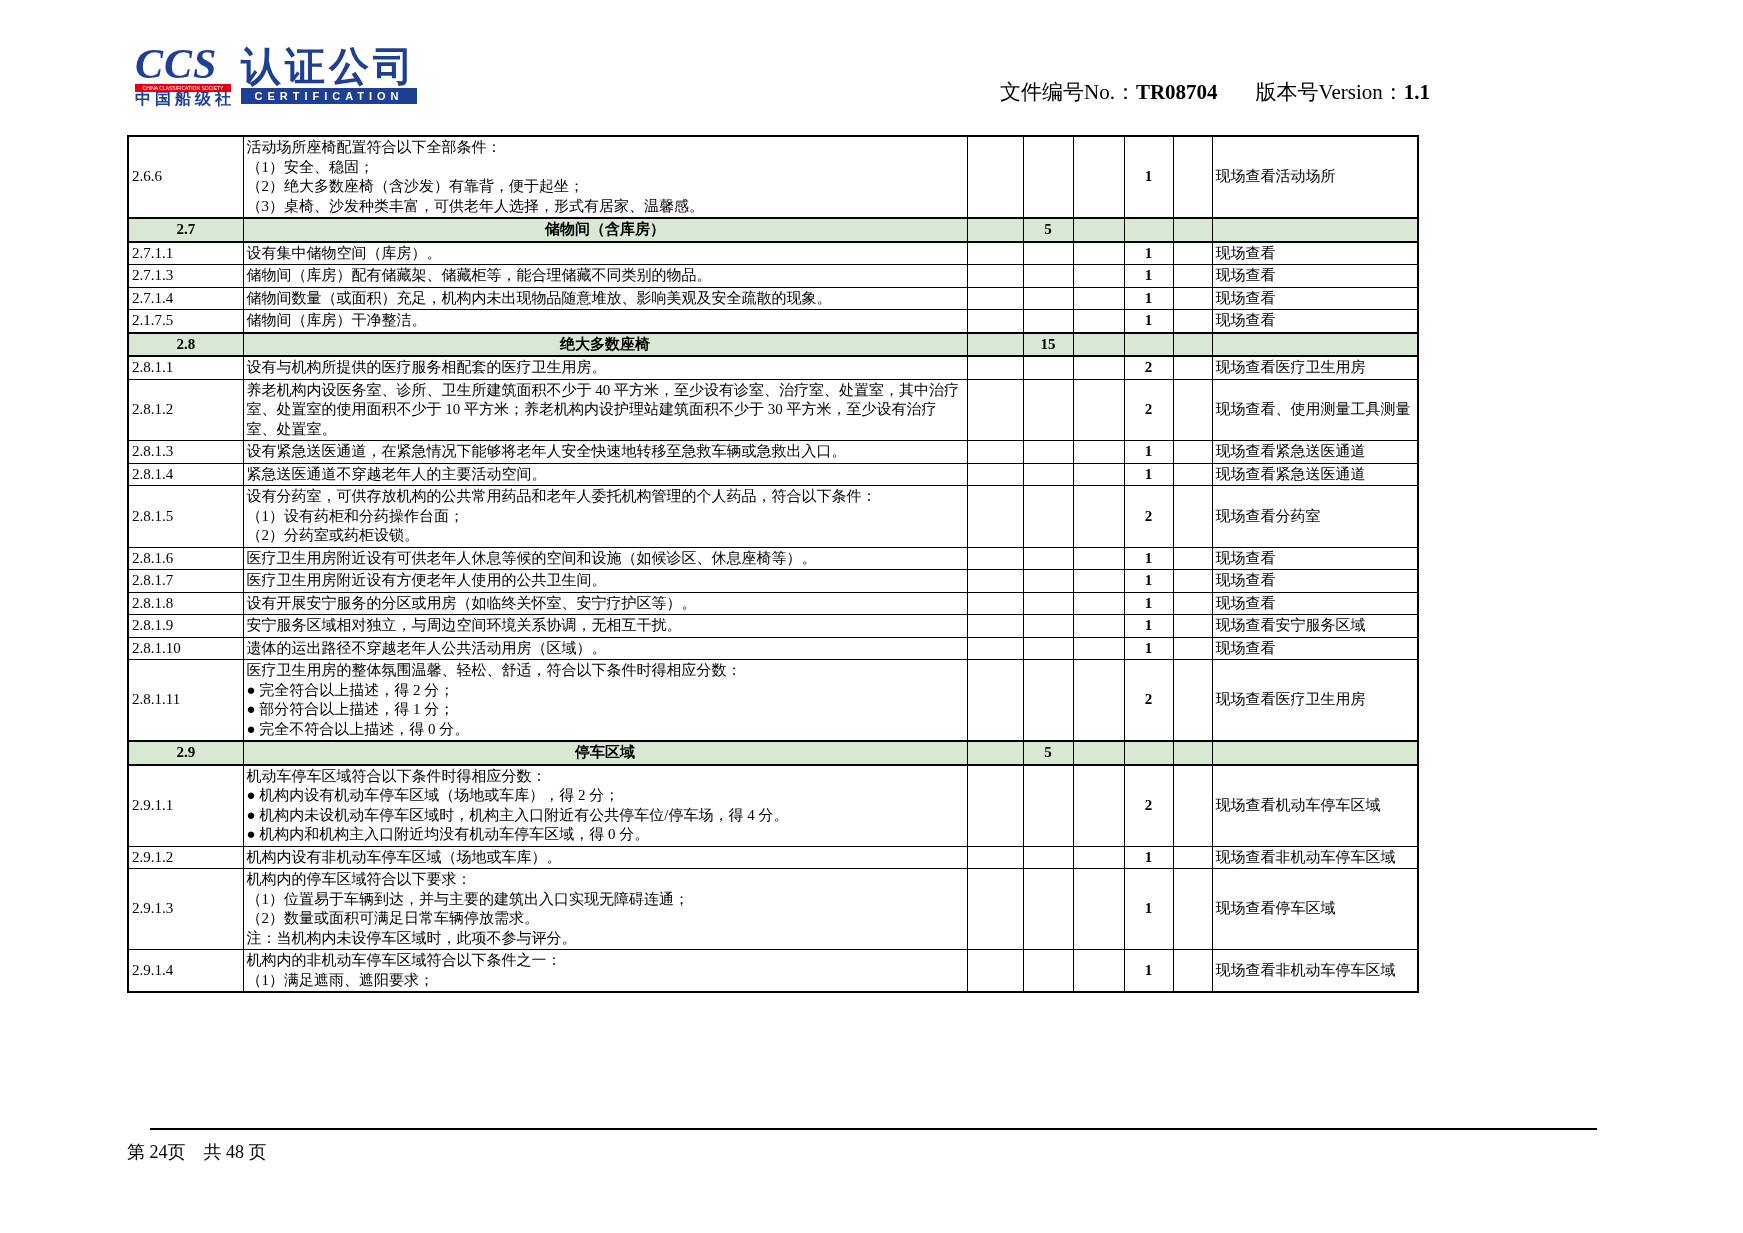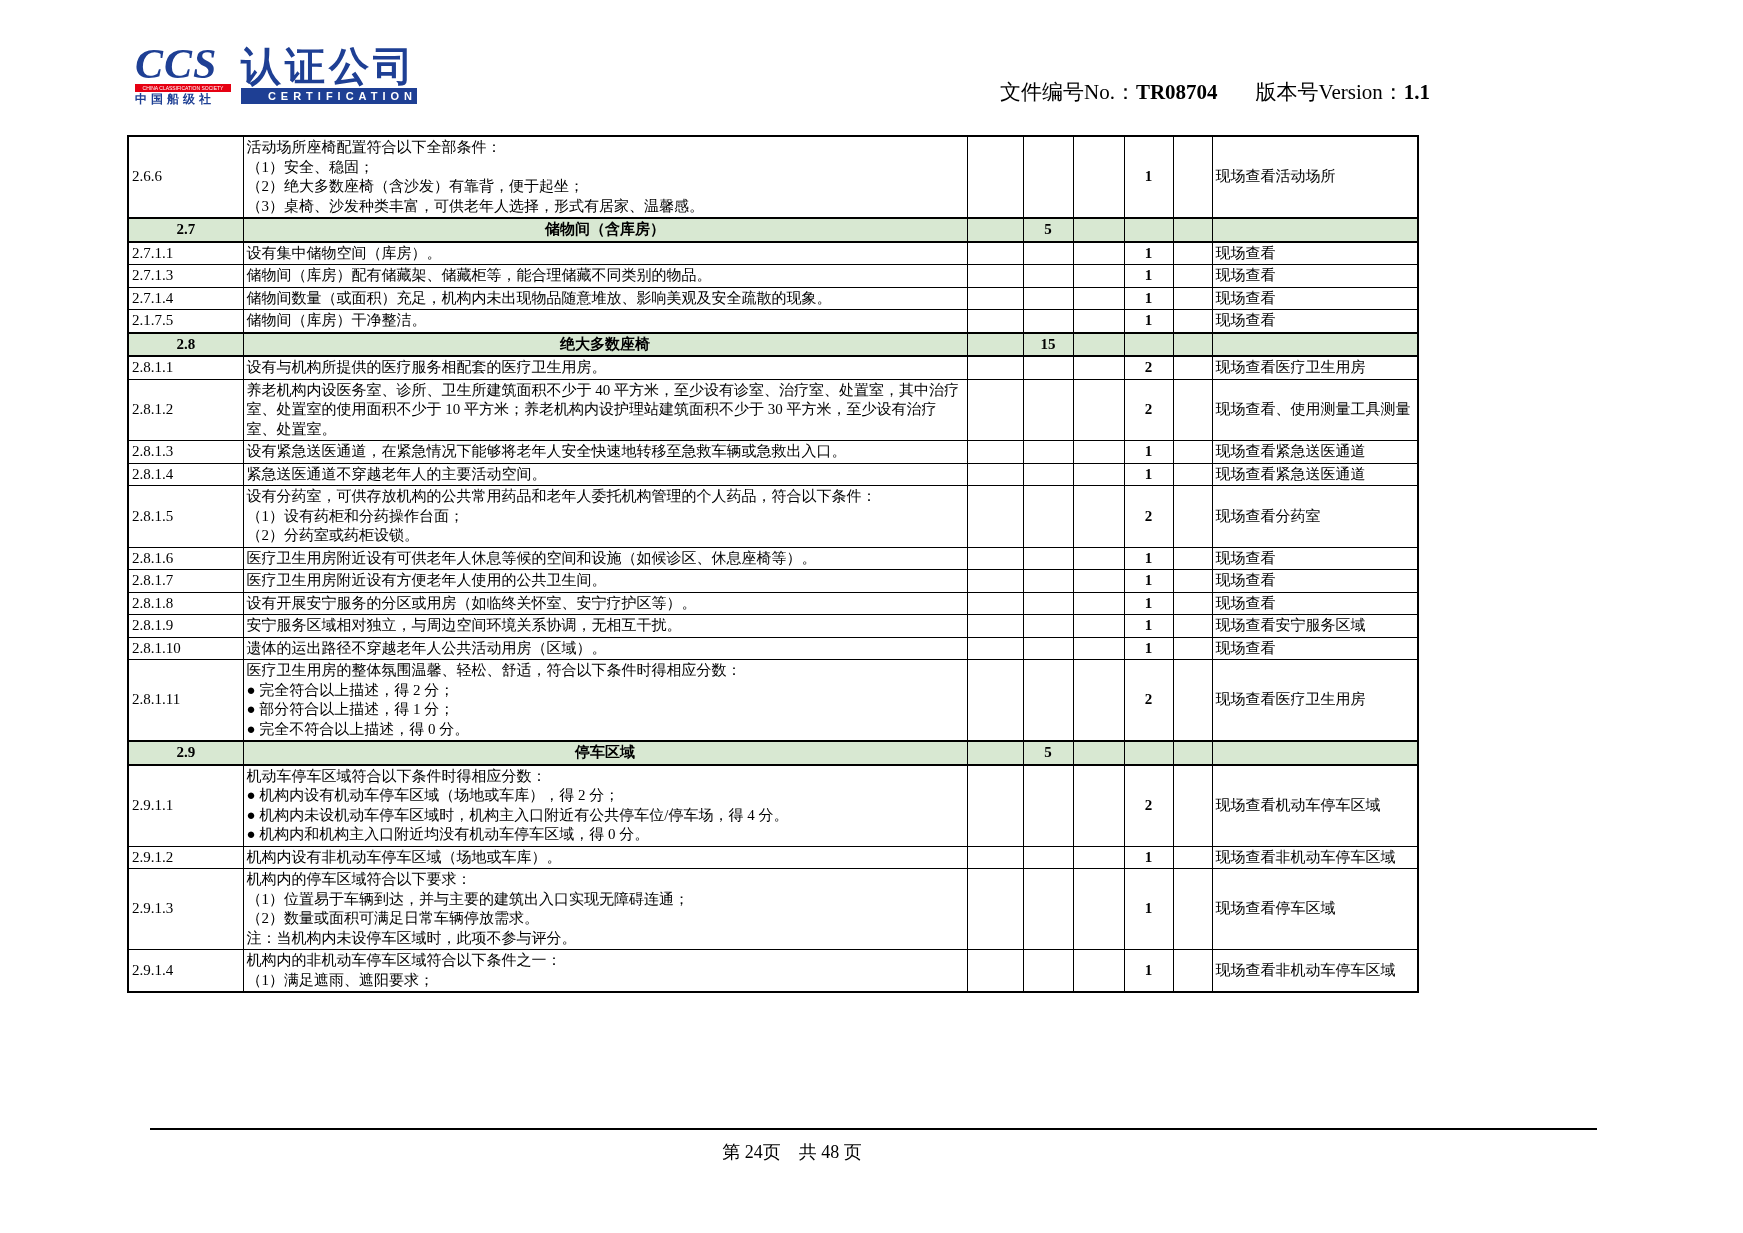--- a/index.html
+++ b/index.html
@@ -19,31 +19,31 @@
     font-family:"Liberation Serif",serif;font-weight:bold;font-style:italic;
     font-size:42px;line-height:36px;color:var(--brand-blue);letter-spacing:1px;
   }
   .logo-redbar{
     margin-top:2px;background:var(--brand-red);color:#fff;
     font-family:"Liberation Sans",sans-serif;font-size:5px;line-height:8px;
     text-align:center;white-space:nowrap;overflow:hidden;
   }
   .logo-cn{
     font-family:"Liberation Sans",sans-serif;color:var(--brand-blue);
-    font-size:12px;line-height:14px;letter-spacing:4px;white-space:nowrap;font-weight:bold;
+    font-size:16px;line-height:14px;letter-spacing:4px;white-space:nowrap;font-weight:bold;
   }
   .logo-right{display:flex;flex-direction:column;}
   .logo-company{
     font-family:"Liberation Sans",sans-serif;font-weight:bold;
     font-size:40px;line-height:40px;color:var(--brand-blue);letter-spacing:4px;
   }
   .logo-certbar{
     margin-top:2px;background:var(--brand-blue);color:#fff;
     font-family:"Liberation Sans",sans-serif;font-weight:bold;
-    font-size:11px;line-height:16px;letter-spacing:5px;text-align:right;white-space:nowrap;
+    font-size:11px;line-height:16px;letter-spacing:5px;text-align:center;white-space:nowrap;
   }
   .doc-meta{
     font-size:21px;line-height:24px;white-space:nowrap;padding-bottom:2px;
   }
   .doc-meta b{font-weight:bold;}
   .doc-meta .gap{display:inline-block;width:38px;}
   
   table.checklist{
     position:absolute;left:127px;top:135px;
     border-collapse:collapse;table-layout:fixed;width:1290px;
@@ -64,21 +64,21 @@
     border-top:2px solid #000;border-bottom:2px solid #000;text-align:center;
   }
   .content-line{white-space:normal;}
   
   .footer-rule{
     position:absolute;left:150px;top:1128px;width:1447px;
     border-top:2px solid #000;
   }
   .footer-text{
     position:absolute;left:127px;top:1140px;width:1330px;
-    text-align:center;font-size:18px;
+    font-size:18px;
   }
 </style>
 </head>
 <body style="--brand-blue: #1e3f94; --brand-red: #e60012; --section-green: #d8e8d2;">
 
 <div class="page-header">
   <div class="logo">
     <div class="logo-left">
       <div class="logo-ccs">CCS</div>
       <div class="logo-redbar">CHINA CLASSIFICATION SOCIETY</div>

